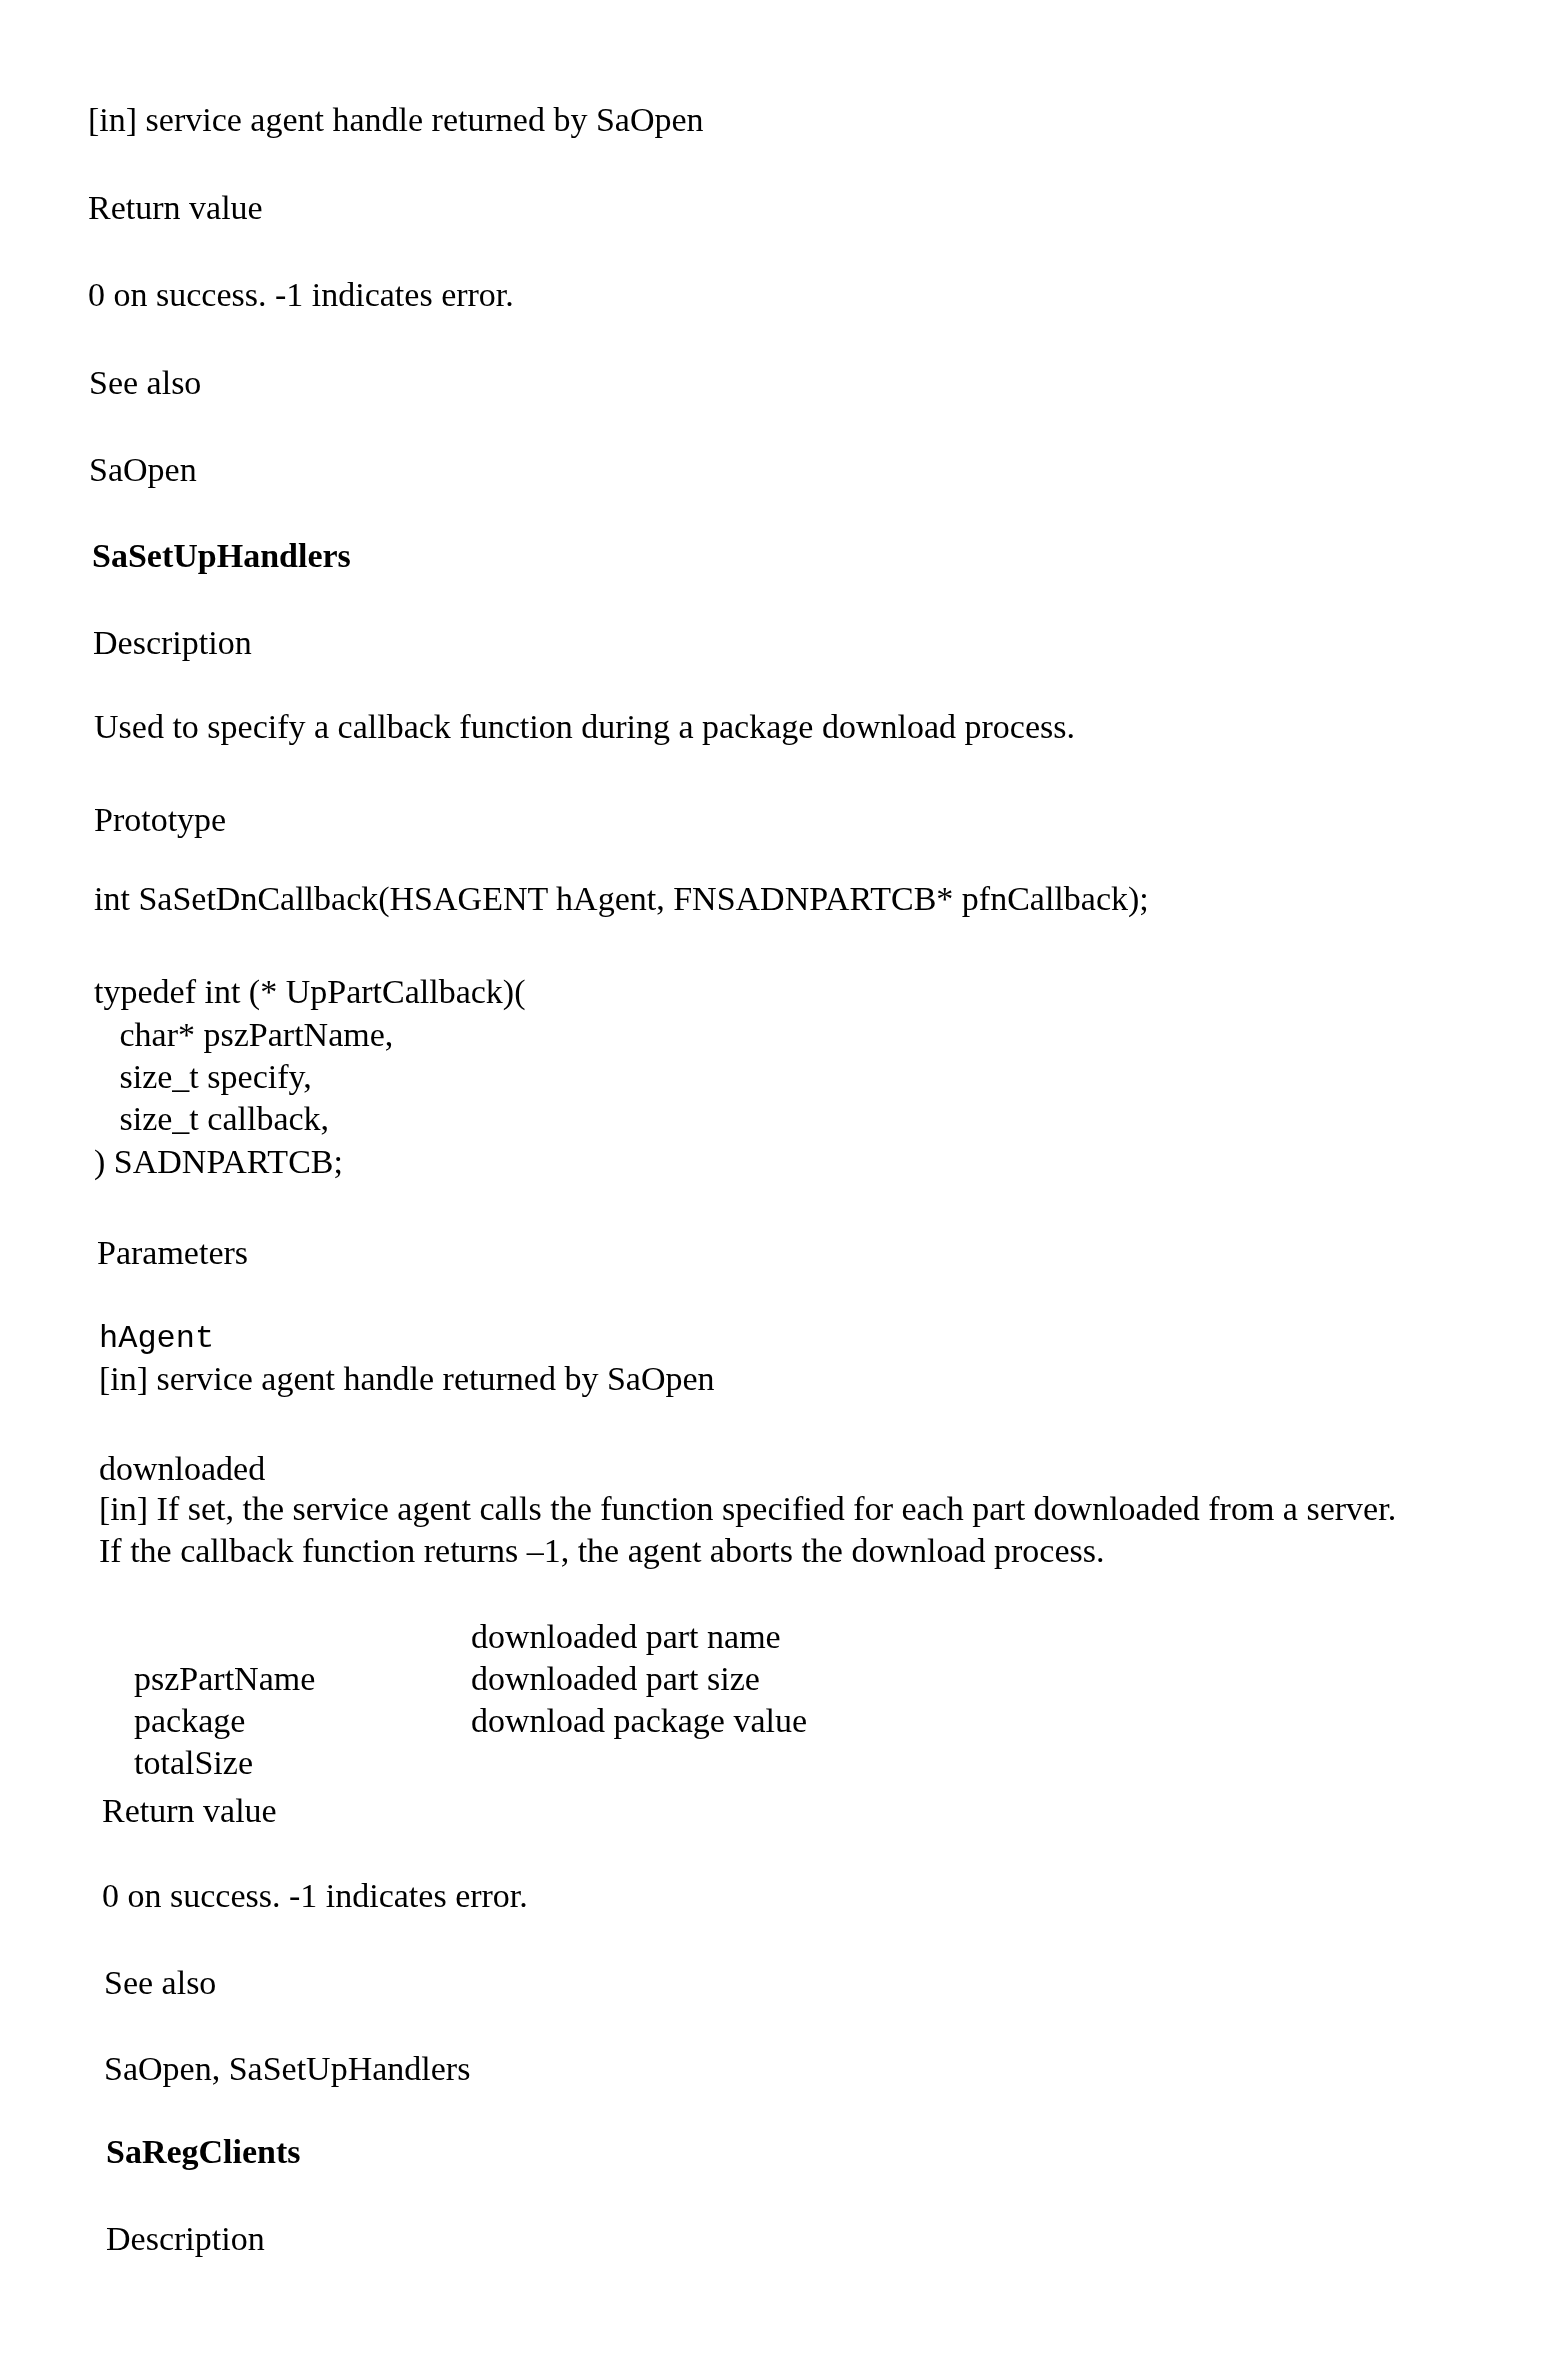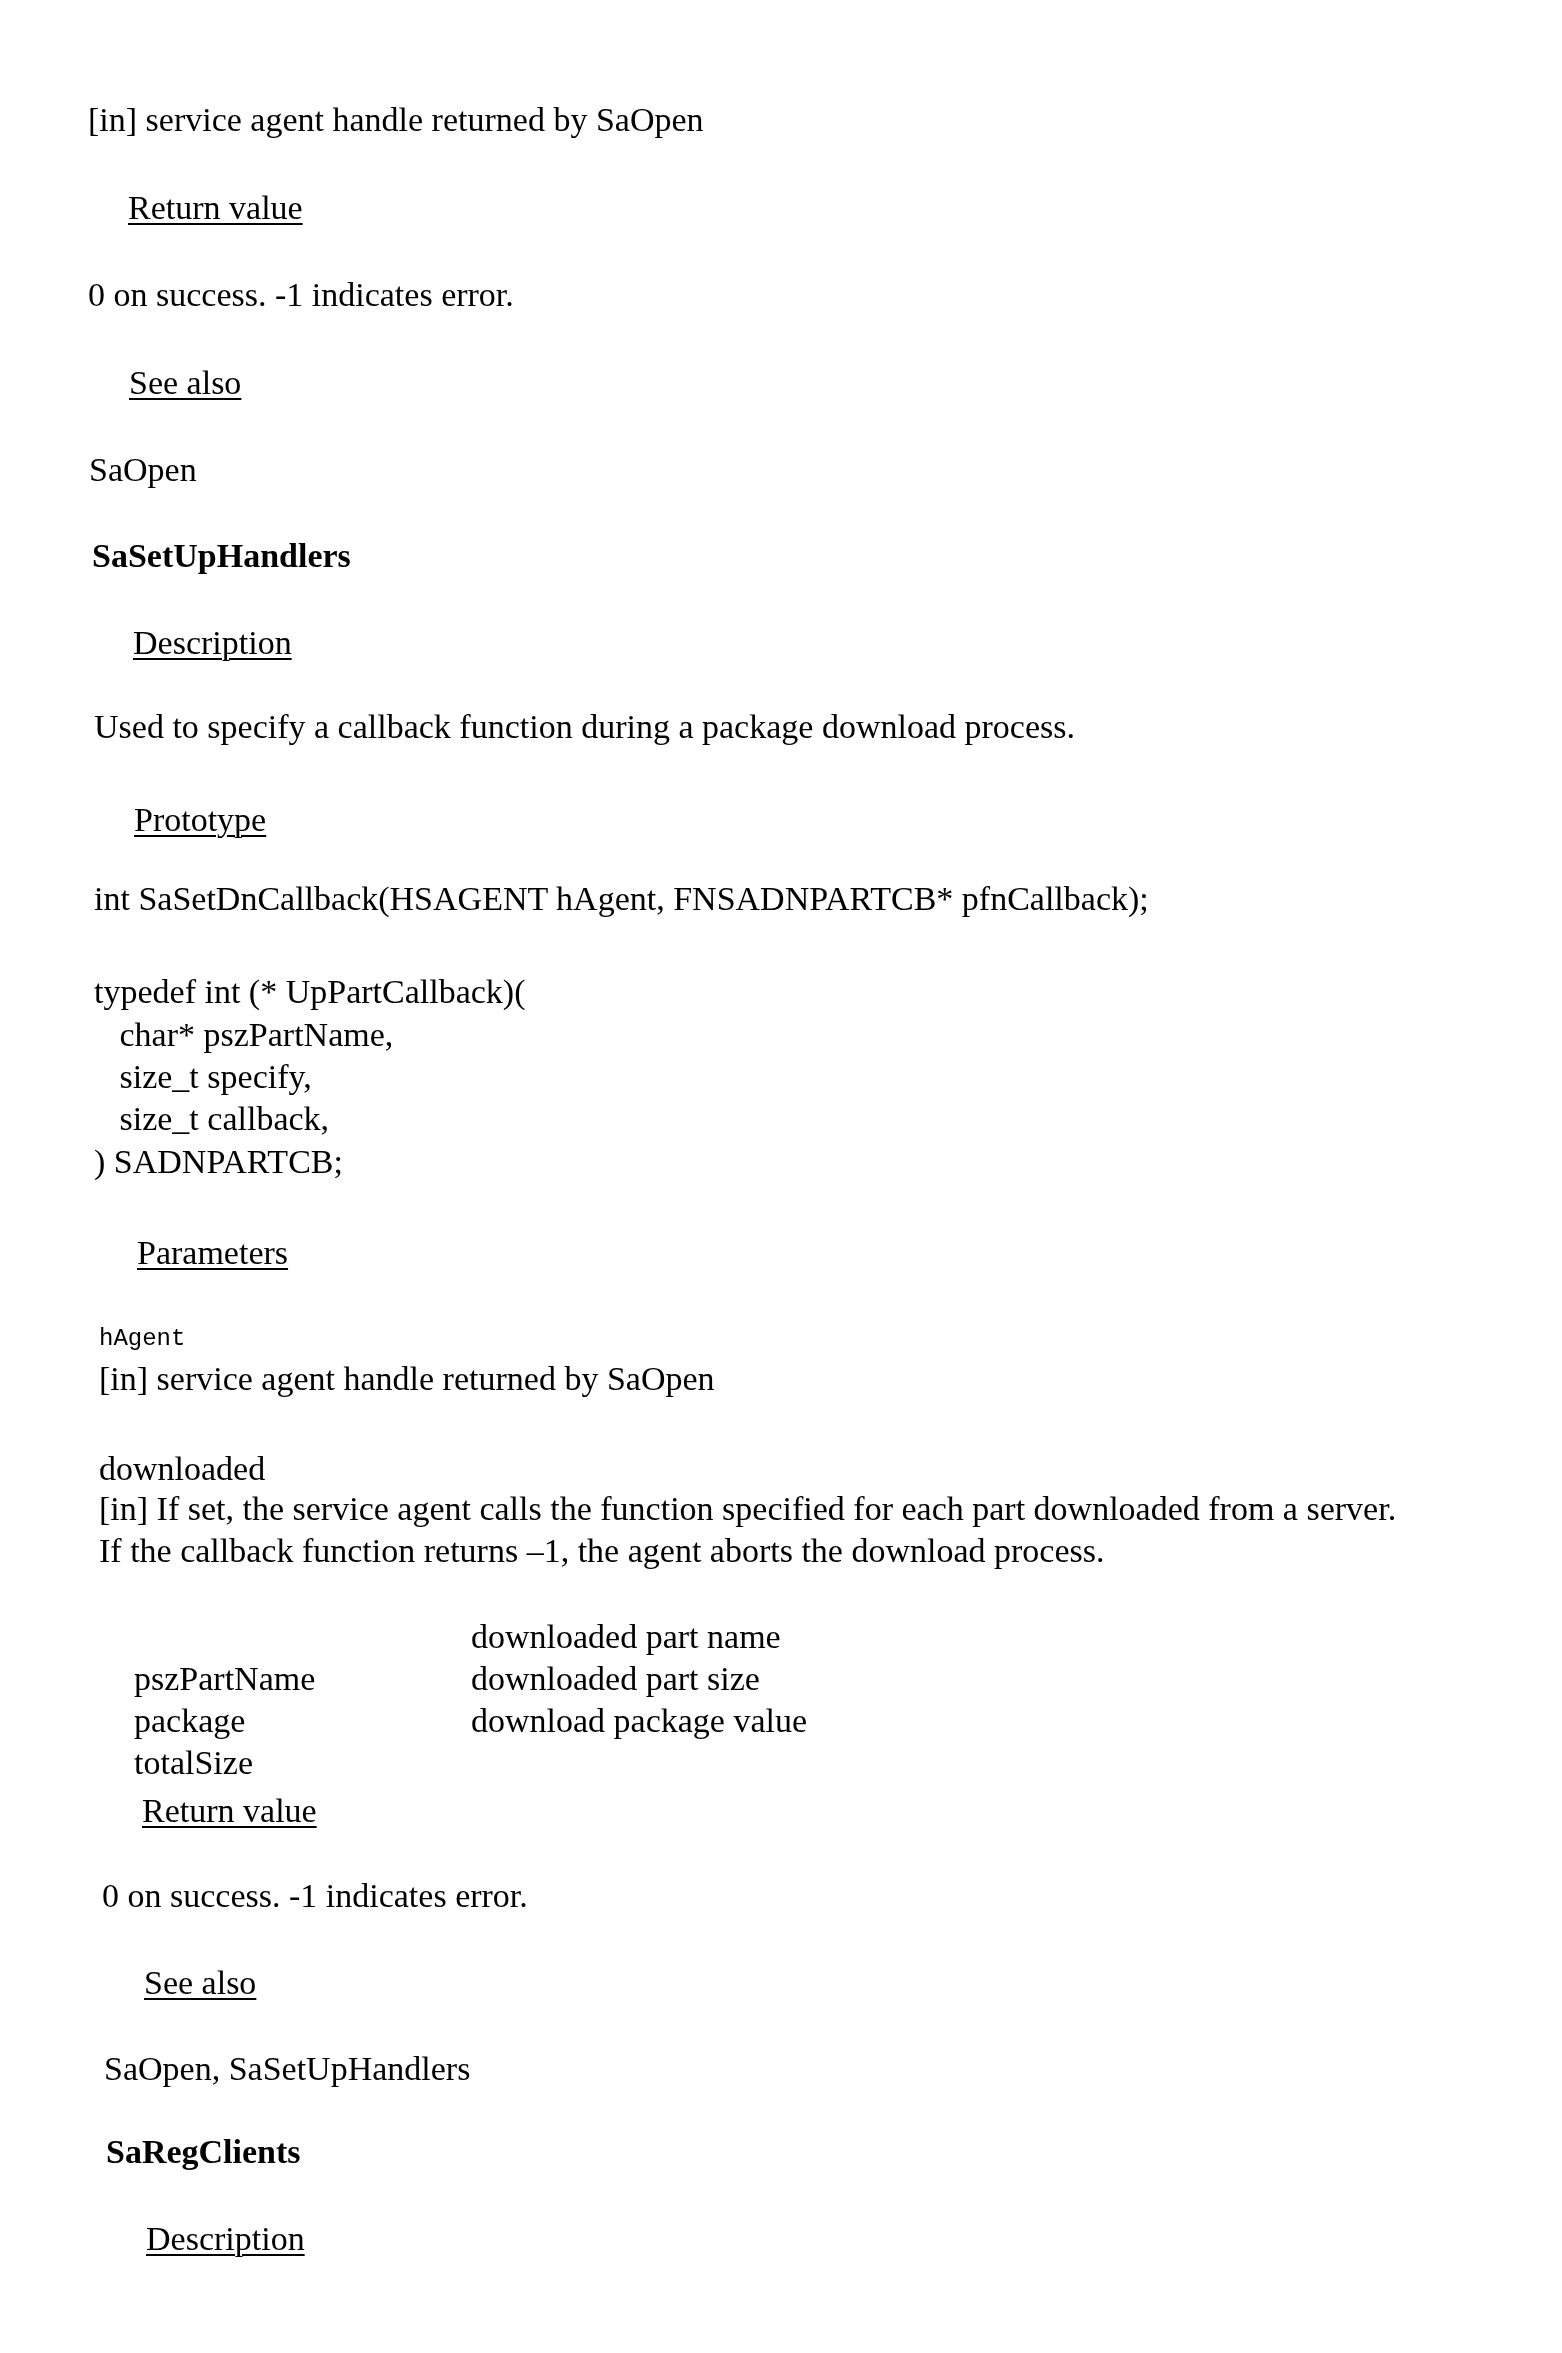--- a/index.html
+++ b/index.html
@@ -1,21 +1,21 @@
 <!DOCTYPE html>
 <html style="font-size:14px"><head>
 <meta charset="utf-8">
 <style>
   html, body { margin: 0; padding: 0; background: #ffffff; }
   body { width: 1563px; height: 2354px; position: relative; overflow: hidden;
          font-family: "Liberation Serif", "DejaVu Serif", serif; color: #000; }
   .ln { position: absolute; left: 0; white-space: pre; font-size: 34px; line-height: 42px; }
-  .u { text-decoration: underline; text-decoration-thickness: 1.8px; text-underline-offset: 4.4px; margin-left: 40px; }
+  .u { text-decoration-thickness: 1.8px; text-underline-offset: 4.4px; }
   .b { font-weight: bold; }
-  .mono { font-family: "Liberation Mono", "DejaVu Sans Mono", monospace; font-size: 24px; }
+  .mono { font-family: "Liberation Mono", "DejaVu Sans Mono", monospace; font-size: 32px; }
   .col2 { position: absolute; left: 371px; font-family: Liberation Serif, serif; }
 </style>
 </head>
 <body>
 
 <div>
   <div class="ln" style="top:99px;left:88px">[in] service agent handle returned by SaOpen</div>
   <div class="ln u" style="top:187px;left:88px">Return value</div>
   <div class="ln" style="top:274px;left:88px">0 on success. -1 indicates error.</div>
   <div class="ln u" style="top:362px;left:89px">See also</div>

